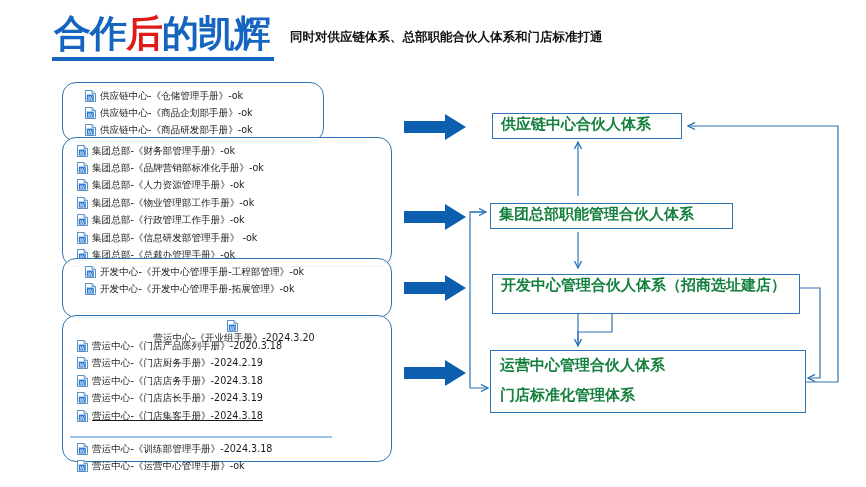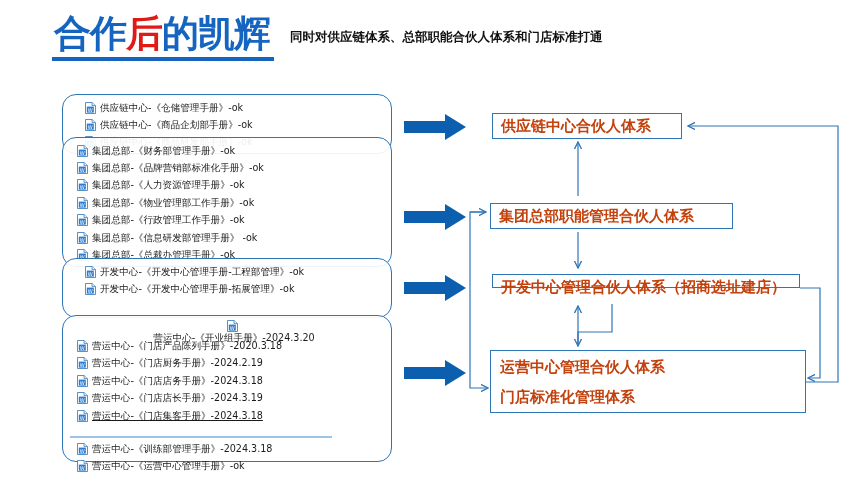--- a/index.html
+++ b/index.html
@@ -111,33 +111,33 @@
     border-bottom: 13px solid transparent;
     border-left: 21px solid #0B5FAE;
   }
 
   
   .sys-box {
     position: absolute;
     box-sizing: border-box;
     border: 1.3px solid #2E75B6;
     background: #ffffff;
-    color: #c2410c;
+    color: #15803d;
     font-weight: bold;
-    font-family: Liberation Serif, serif;
+    font-family: Liberation Mono, monospace;
     white-space: nowrap;
   }
   .sys-box .box-label {
     display: block;
     font-size: 15px;
     line-height: 18px;
   }
   #box-supply   { left: 492px; top: 113px;  width: 190px; height: 26px; padding: 3px 0 0 8px; }
   #box-hq       { left: 490px; top: 203px;  width: 243px; height: 26px; padding: 3px 0 0 8px; }
-  #box-dev      { left: 492px; top: 274px;  width: 308px; height: 14px; padding: 3px 0 0 8px; }
+  #box-dev      { left: 492px; top: 274px;  width: 308px; height: 40px; padding: 3px 0 0 8px; }
   #box-ops      { left: 490px; top: 350px;  width: 316px; height: 63px; padding: 0; }
   #box-ops .box-label { padding-left: 9px; }
   #box-ops .line1 { margin-top: 7px; }
   #box-ops .line2 { margin-top: 12px; }
 
   
   #connectors {
     position: absolute;
     left: 0; top: 0;
     width: 866px; height: 487px;
@@ -150,21 +150,21 @@
 <div id="header">
   <div id="title">
     <span class="seg-blue">合作</span><span class="seg-red">后</span><span class="seg-blue">的凯辉</span>
   </div>
   <div id="title-underline"></div>
   <div id="subtitle">同时对供应链体系、总部职能合伙人体系和门店标准打通</div>
 </div>
 
 <div id="file-panel">
 
-  <div class="file-group" style="top: 16px; left: 0px; width: 330px; height: 60.2px; padding-top: 4px; z-index: 1;">
+  <div class="file-group" style="top: 4px; left: 0px; width: 262px; height: 60.2px; padding-top: 4px; z-index: 1;">
       <div class="file-row" style="padding-left: 22px;">
         <span class="doc-icon">
           <svg viewBox="0 0 11 12" width="11" height="12">
             <path d="M0.5 0.5 H7 L10.5 3.6 V11.5 H0.5 Z" fill="#ffffff" stroke="#2E75B6" stroke-width="0.8"></path>
             <path d="M7 0.6 V3.6 H10.4" fill="#DEEAF6" stroke="#2E75B6" stroke-width="0.7"></path>
             <rect x="1.8" y="4.6" width="7" height="6" fill="#2B7CD3"></rect>
             <text x="5.3" y="9.6" font-size="5" fill="#ffffff" text-anchor="middle" font-family="DejaVu Sans, sans-serif">W</text>
           </svg>
         </span>
         <span class="file-text">供应链中心-《仓储管理手册》-ok</span>

